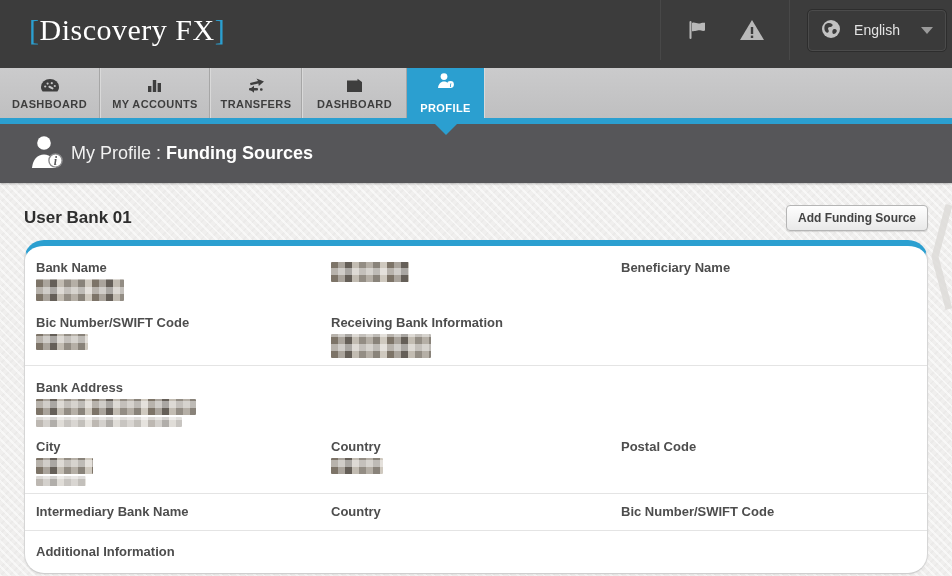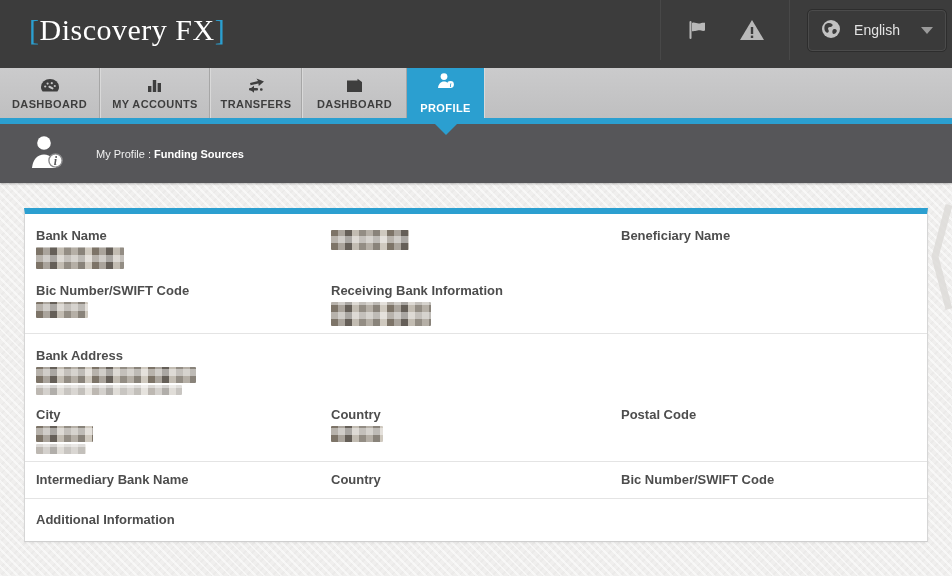--- a/index.html
+++ b/index.html
@@ -35,37 +35,37 @@
     border-right-color:var(--accent,#2b9fd0); }
   .tab.active::after { content:""; position:absolute; left:50%; transform:translateX(-50%);
     bottom:-17px; width:0; height:0; border-left:11px solid transparent;
     border-right:11px solid transparent; border-top:11px solid var(--accent,#2b9fd0); z-index:6; }
   .tabfill { flex:1; background:linear-gradient(#cbcbcc,#bfbfc0); border-left:1px solid #d9d9d9; }
   .bluebar { height:6px; background:var(--accent,#2b9fd0); }
 
   
   .crumb { height:59px; background:#565659; display:flex; align-items:center; padding-left:27px;
     box-shadow:0 1px 2px rgba(0,0,0,.25); position:relative; z-index:1; }
-  .crumb-txt { margin-left:25px; color:#f1f1f1; font-size:11px; }
+  .crumb-txt { color:#f1f1f1; font-size:18px; }
   .crumb-txt b { color:#fff; }
 
   
   .content { height:393px; padding:22px 24px 0; position:relative;
     background-color:#f0efee;
     background-image:
       repeating-linear-gradient(45deg, rgba(255,255,255,.55) 0 2px, rgba(255,255,255,0) 2px 6px),
       repeating-linear-gradient(-45deg, rgba(0,0,0,.02) 0 2px, rgba(0,0,0,0) 2px 6px); }
   .headrow { display:flex; align-items:center; justify-content:space-between; height:26px; }
   .ptitle { font-size:17px; font-weight:bold; color:#2e2e2e; }
   .addbtn { font-family:"Liberation Sans", sans-serif; font-size:12px; font-weight:bold; color:#434343;
     background:linear-gradient(#fefefe,#e9e9e9); border:1px solid #b5b5b5; border-radius:4px;
     padding:5px 11px; cursor:pointer; box-shadow:0 1px 1px rgba(0,0,0,.12); }
-  .panel { margin-top:3px; background:#fff; border-top:6px solid var(--accent,#2b9fd0);
+  .panel { margin-top:9px; background:#fff; border-top:6px solid var(--accent,#2b9fd0);
     border-left:1px solid #d6d6d6; border-right:1px solid #d6d6d6; border-bottom:1px solid #cfcfcf;
-    box-shadow:0 1px 2px rgba(0,0,0,.06); }
+    box-shadow:0 1px 2px rgba(0,0,0,.06);border-radius:20px; }
   .sec { padding:13px 0 7px 11px; }
   .sec + .sec { border-top:1px solid #e4e4e4; }
   .frow { display:grid; grid-template-columns:295px 290px 1fr; }
   .frow + .frow { margin-top:11px; }
   .lbl { font-size:13px; font-weight:bold; color:#4d4d4d; line-height:17px; }
   .val { margin-top:3px; min-height:24px; }
   .sec-3 { padding:9px 0 10px 11px; }
   .sec-4 { padding:12px 0 13px 11px; }
 
   
@@ -194,20 +194,24 @@
       <path d="M5 34 C5.8 25.5 10.5 20.5 17 20.5 C23.5 20.5 28.2 25.5 29 34 Z" fill="#fff"></path>
       <circle cx="28.5" cy="26.5" r="6.6" fill="#fff" stroke="#8b8b8d" stroke-width="1.4"></circle>
       <text x="28.5" y="30.8" text-anchor="middle" font-family="Liberation Serif, serif" font-style="italic" font-weight="bold" font-size="12" fill="#565659">i</text>
     </svg>
   </span>
   <div class="crumb-txt"><span>My Profile</span><span> : </span><b>Funding Sources</b></div>
 </div>
 
 <div class="content">
 
+  <div class="headrow">
+    <div class="ptitle">User Bank 01</div>
+    <button class="addbtn">Add Funding Source</button>
+  </div>
 
   <div class="panel">
 
     <div class="sec">
       <div class="frow">
         <div>
           <div class="lbl">Bank Name</div>
           <div class="val">
               <div class="px px-bankname"></div>
             </div>

